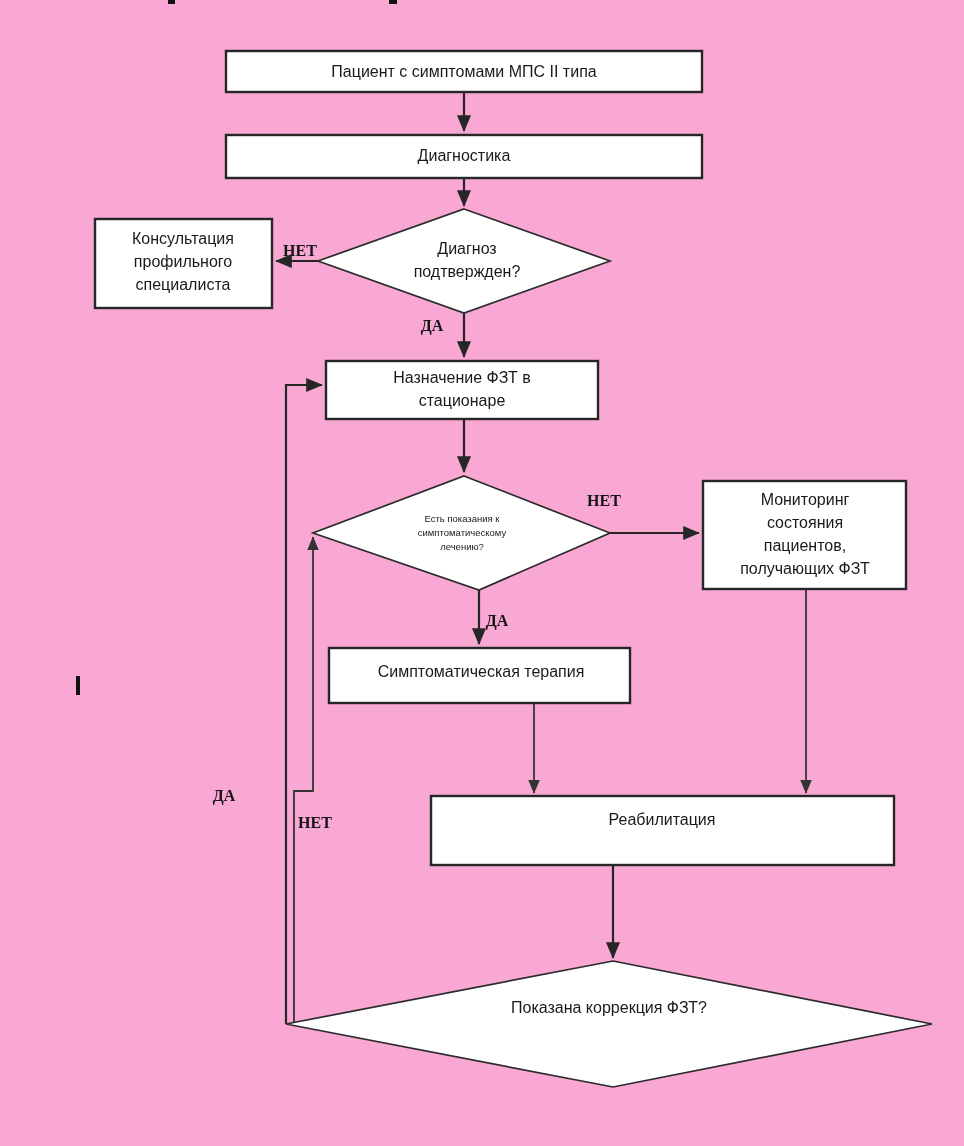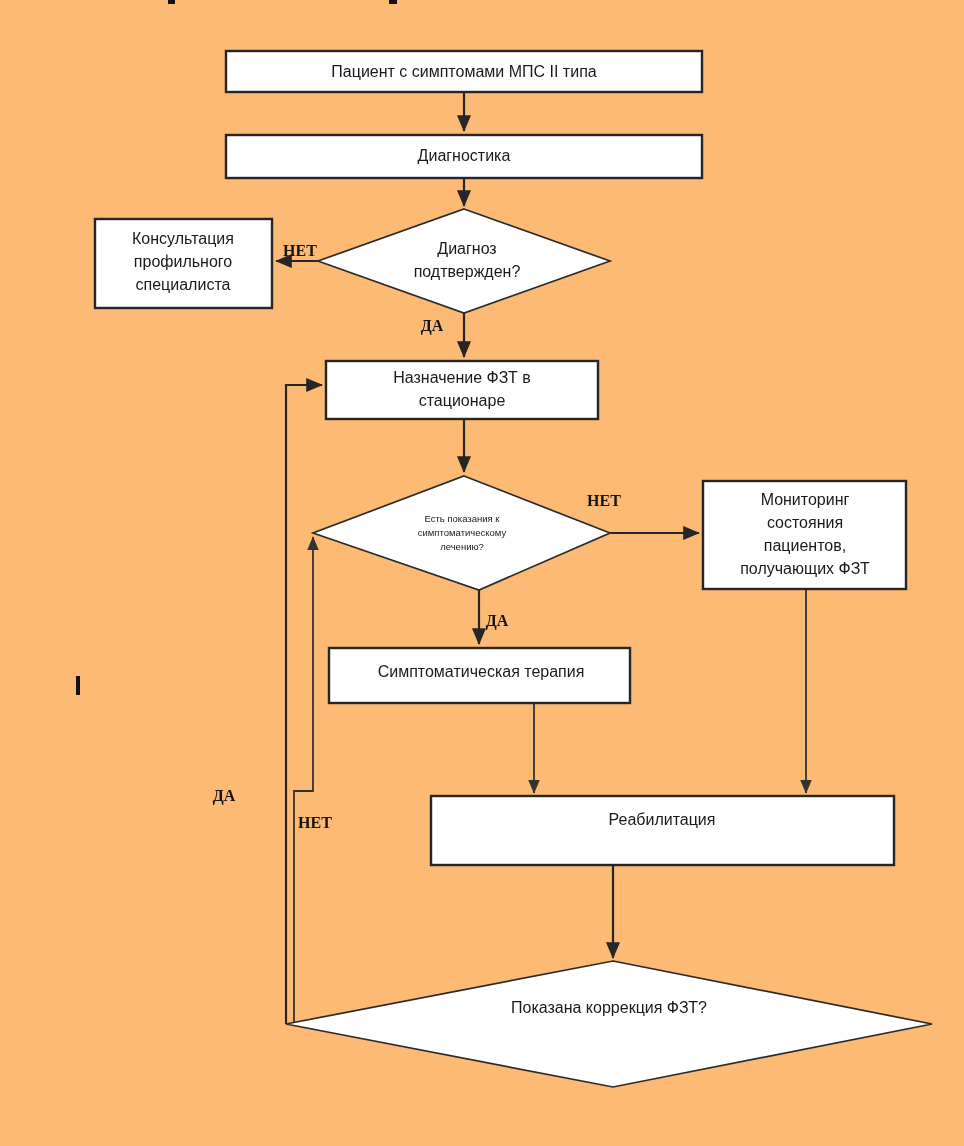--- a/index.html
+++ b/index.html
@@ -7,21 +7,21 @@
     padding: 0;
     background: #ffffff;
   }
   body {
     font-family: "Liberation Sans", sans-serif;
   }
   #flowchart-root {
     position: relative;
     width: 964px;
     height: 1146px;
-    background: #fdba74;
+    background: #f9a8d4;
     overflow: hidden;
   }
   svg#flow-svg {
     position: absolute;
     top: 0;
     left: 0;
     width: 964px;
     height: 1146px;
   }
   .node-shape {

